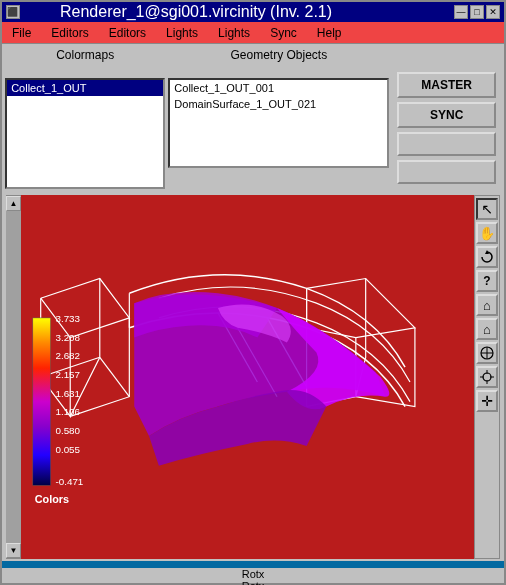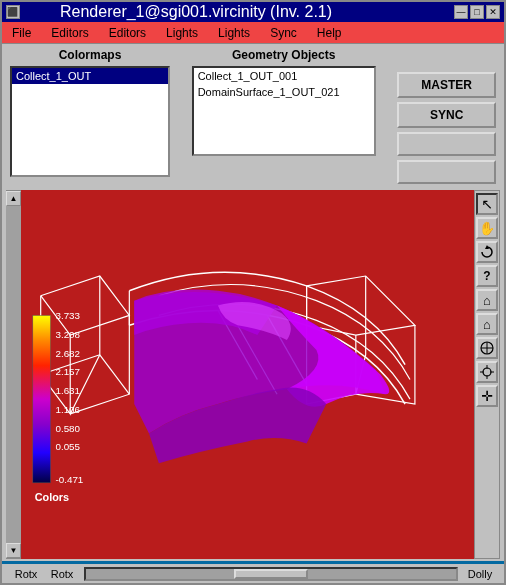--- a/index.html
+++ b/index.html
@@ -91,22 +91,22 @@
       align-items: flex-start;
     }
     .colormaps-panel {
       display: flex;
       flex-direction: column;
       align-items: center;
       min-width: 130px;
     }
     .panel-label {
       font-size: 12px;
-      font-weight: bold;
-      margin-bottom: 4px;
+      font-weight: normal;
+      margin-bottom: 16px;
     }
     .listbox {
       background: white;
       border: 2px inset #888;
       width: 160px;
       height: 111px;
       overflow-y: auto;
       font-size: 11px;
     }
     .listbox-item {
@@ -127,21 +127,21 @@
     }
     .geometry-panel {
       display: flex;
       flex-direction: column;
       align-items: center;
       flex: 1;
     }
     .geometry-listbox {
       background: white;
       border: 2px inset #888;
-      width: 184px;
+      width: 221px;
       height: 90px;
       overflow-y: auto;
       font-size: 11px;
     }
     .master-sync-panel {
       display: flex;
       flex-direction: column;
       gap: 4px;
       margin-top: 0px;
     }
@@ -224,21 +224,22 @@
       overflow: hidden;
     }
     .bottom-bar {
       height: 22px;
       background: #c0c0c0;
       display: flex;
       align-items: center;
       justify-content: space-between;
       padding: 0 6px;
       flex-shrink: 0;
-      border-top: 3px solid #0369a1;
+      border-top: 7px solid #0369a1;
+      flex-direction: column;
     }
     .bottom-label {
       font-size: 11px;
       color: #000;
       min-width: 36px;
       text-align: center;
     }
     .bottom-scrollbar {
       flex: 1;
       height: 14px;

